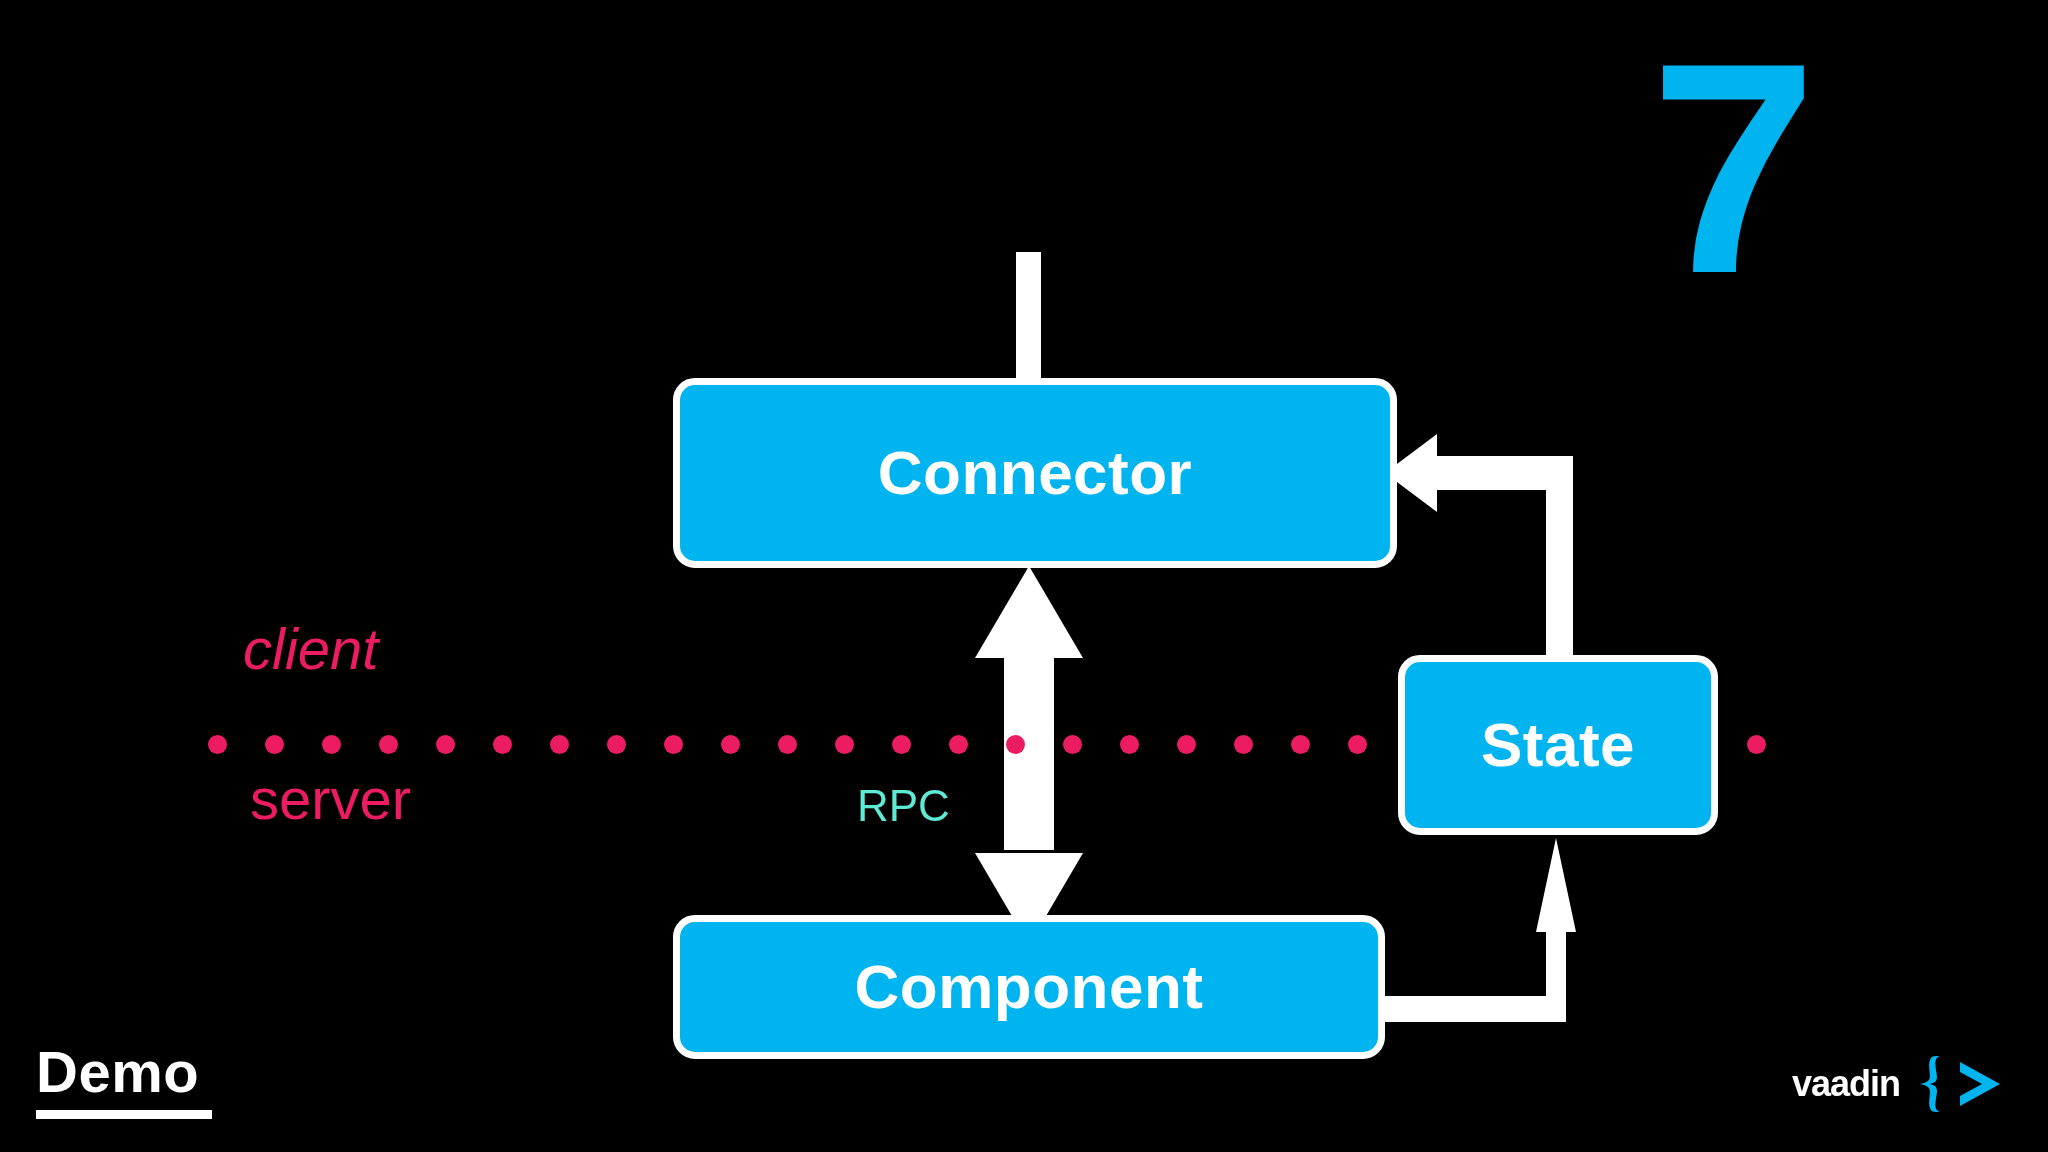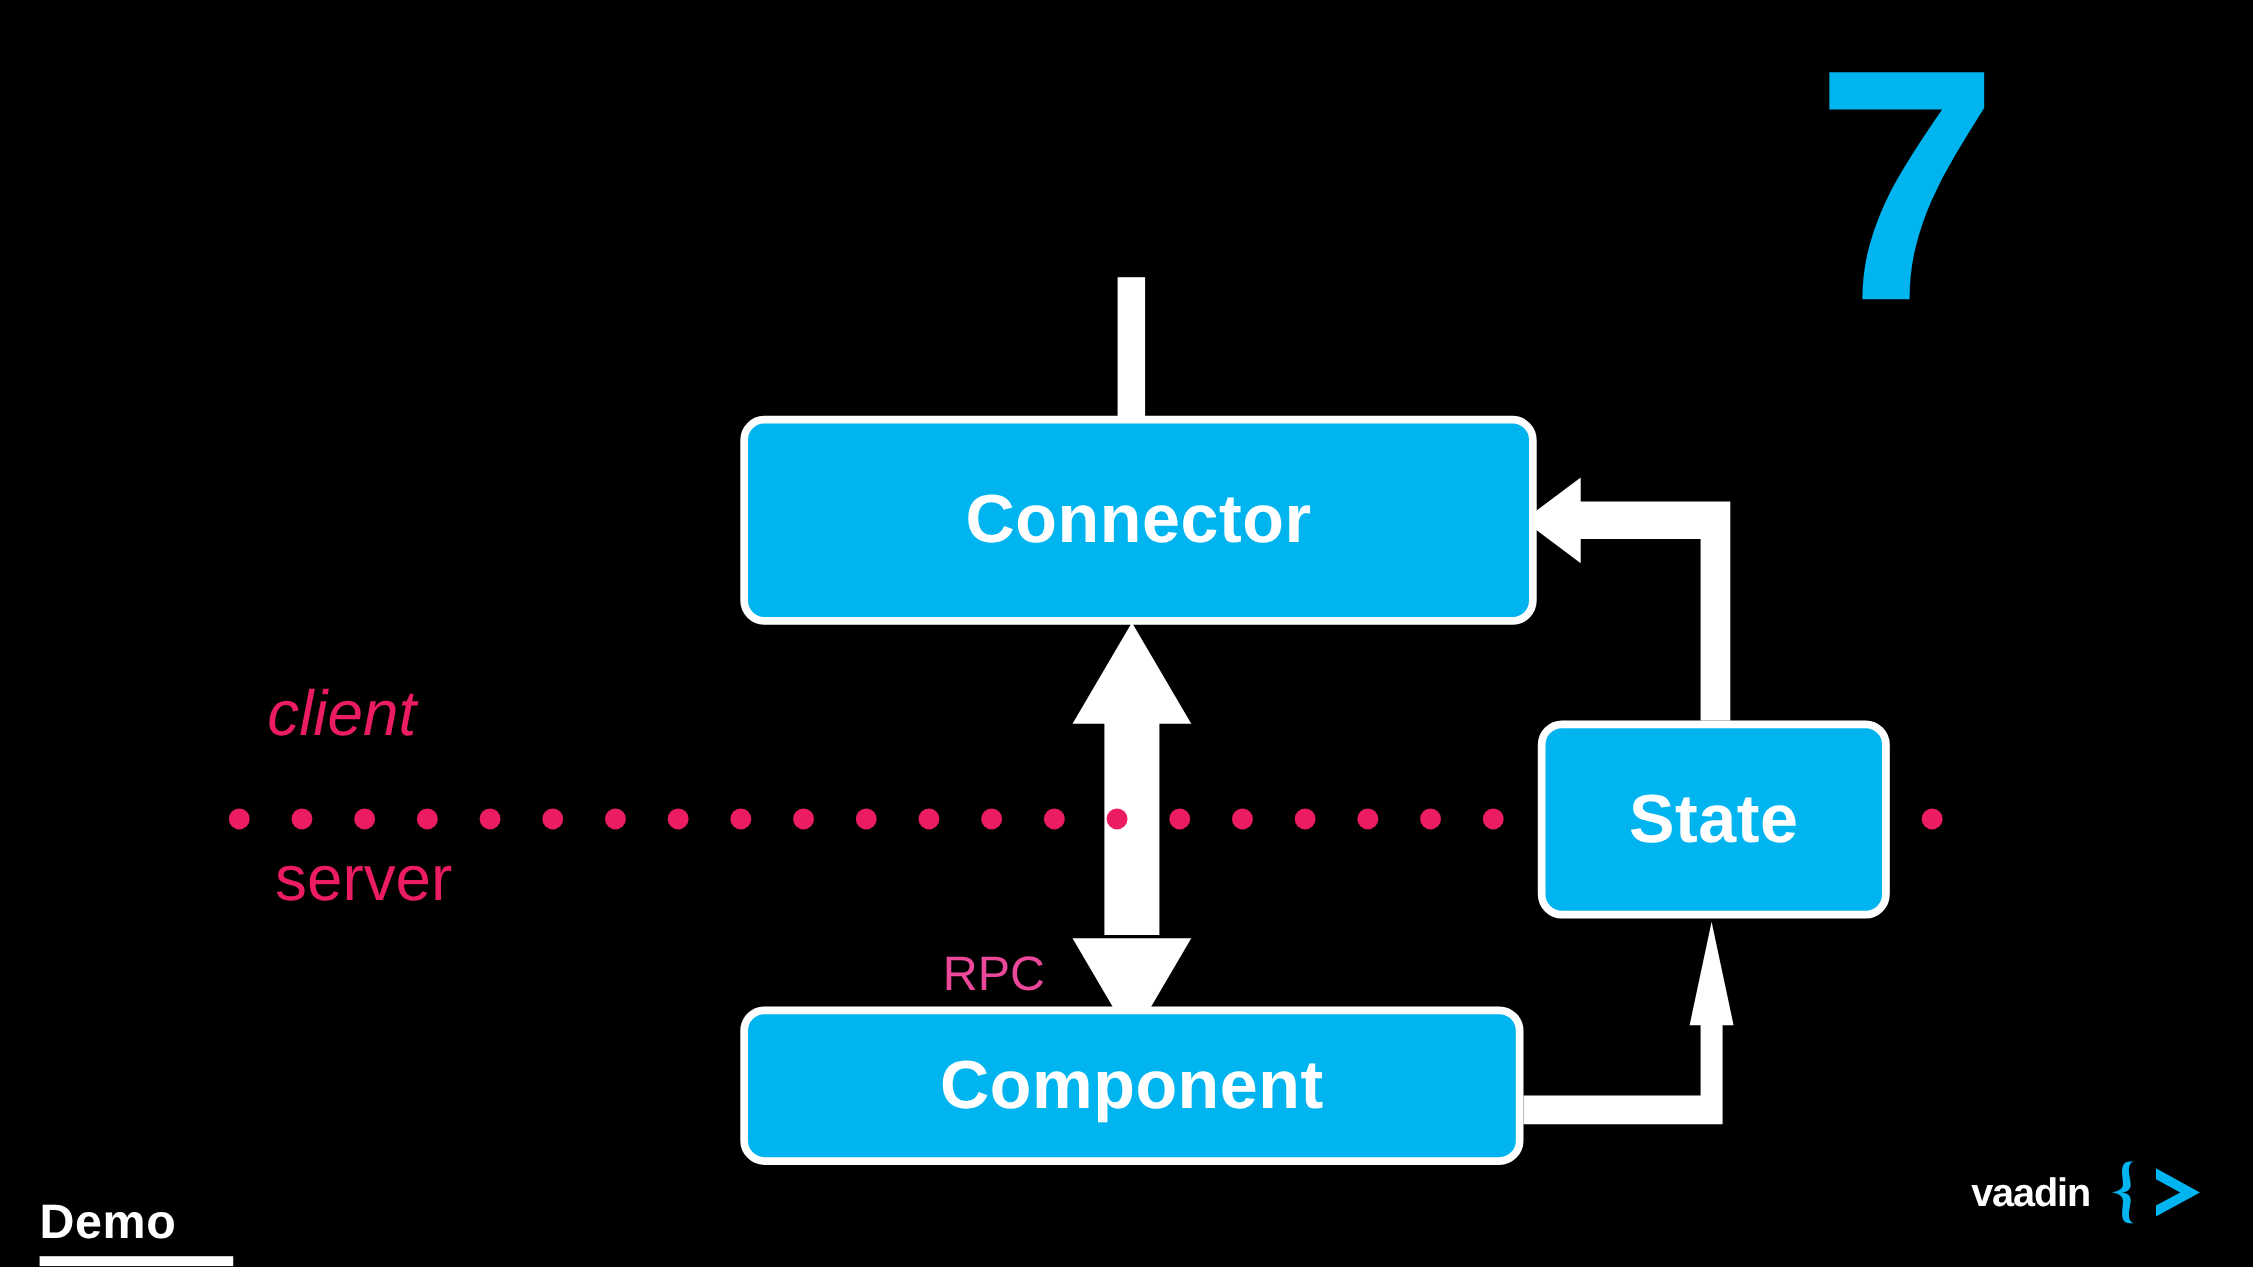--- a/index.html
+++ b/index.html
@@ -78,22 +78,22 @@
     line-height: 1;
     white-space: nowrap;
     z-index: 35;
   }
   #label-client { left: 243px; top: 620px; font-style: italic; }
   #label-server { left: 237px; top: 770px; margin-left: 13px; }
 
   #label-rpc {
     position: absolute;
     left: 857px;
-    top: 864px;
-    color: #ec4899;
+    top: 784px;
+    color: #5eead4;
     font-size: 44px;
     line-height: 1;
     white-space: nowrap;
     z-index: 35;
   }
 
   
   #slide-number {
     position: absolute;
     right: 235px;
@@ -108,25 +108,24 @@
 
   
   #demo-caption {
     position: absolute;
     left: 36px;
     top: 1043px;
     z-index: 50;
   }
   #demo-text {
     color: #FFFFFF;
-    font-size: 44px;
+    font-size: 58px;
     font-weight: bold;
     line-height: 1;
     letter-spacing: 0.5px;
-    margin-top: 46px;
   }
   #demo-underline {
     margin-top: 9px;
     height: 9px;
     background: #FFFFFF;
     width: 176px;
   }
 
   
   #vaadin-logo {

